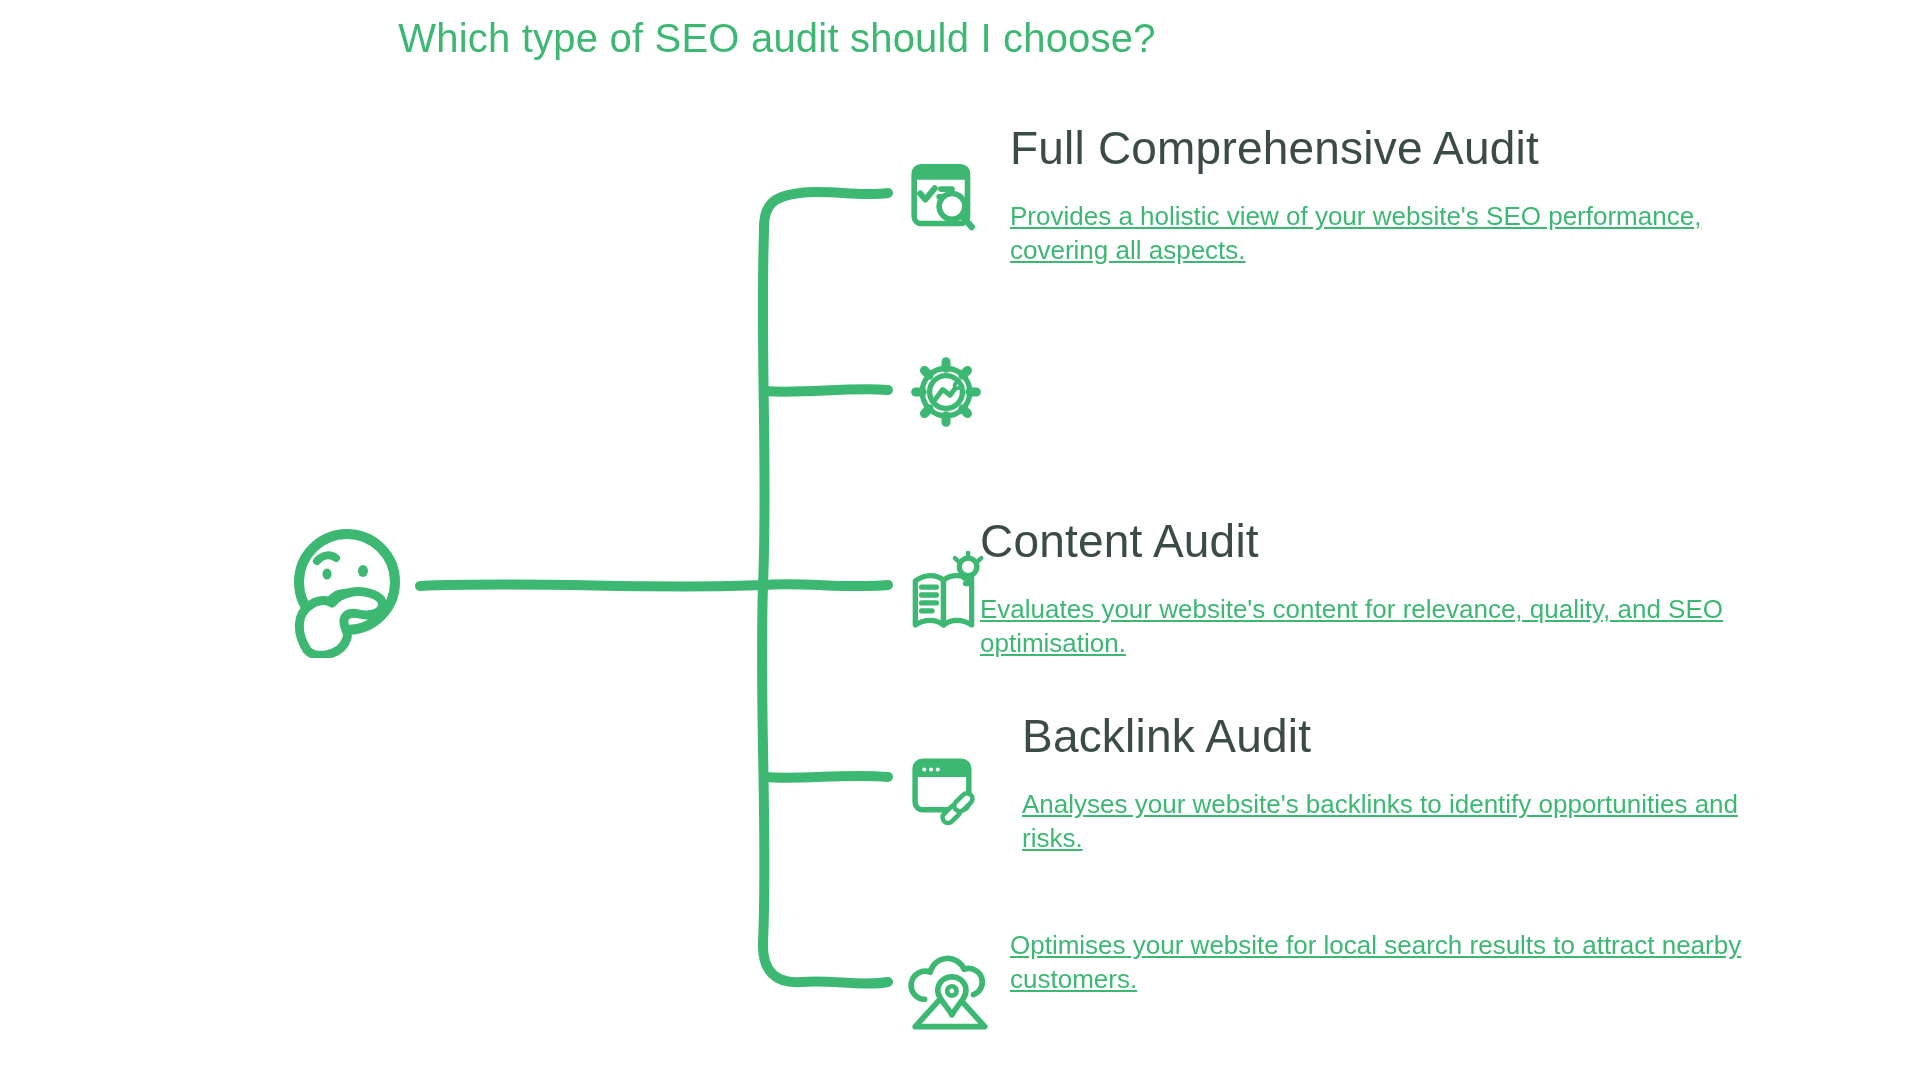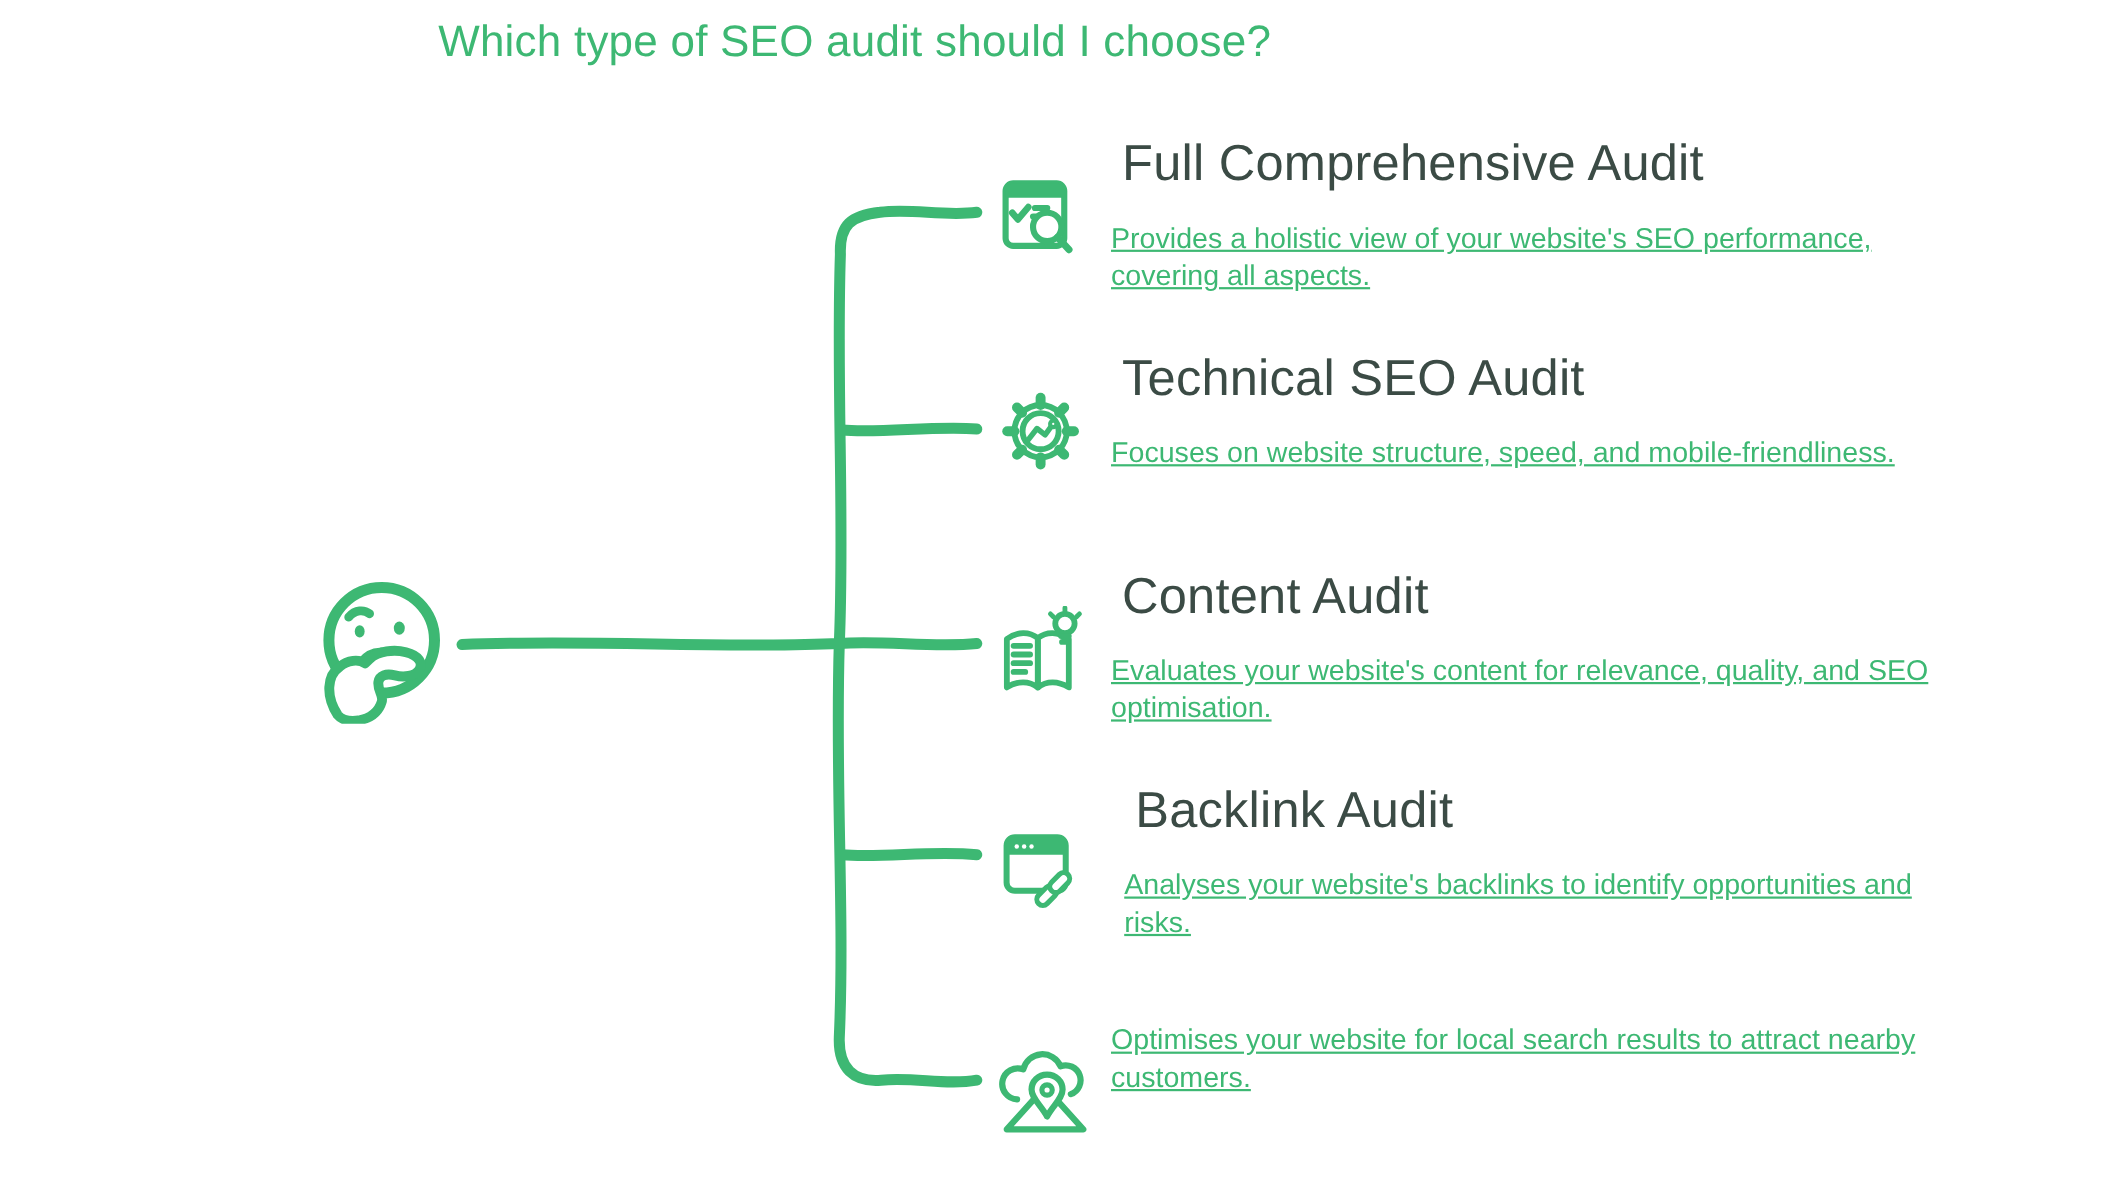--- a/index.html
+++ b/index.html
@@ -23,21 +23,20 @@
   .root-icon { position: absolute; left: 286px; top: 524px; z-index: 2; }
 
   .branch { position: absolute; z-index: 2; }
   .branch .icon { position: absolute; left: 0; top: 0; }
 
   .branch-text { position: absolute; width: 800px; }
   .branch-title {
     font-size: 46px; font-weight: 400; line-height: 54px;
     color: var(--dark); letter-spacing: 0.2px;
     white-space: nowrap;
-    margin-left: 10px;
   }
   .branch-desc {
     margin-top: 24px; max-width: 780px;
     font-size: 26px; font-weight: 400; line-height: 34px;
     color: var(--green);
     text-decoration: underline;
   }
 
   svg { display: block; }
 </style>
@@ -106,44 +105,40 @@
           <path d="M 50 21 V 13"></path>
             <path d="M 70.5 29.5 L 76.2 23.8"></path>
         </g>
         <circle cx="50" cy="50" r="29"></circle>
         <circle cx="50" cy="50" r="20" fill="#ffffff"></circle>
         <path d="M 36 60 L 46 47 L 55 54 L 63 43" stroke-width="6"></path>
         <circle cx="64" cy="42" r="3.5" fill="#ffffff" stroke-width="4.5"></circle>
       </svg>
     </span>
   </div>
-  <div class="branch-text" style="left:1010px; top:316px;">
-    <div class="branch-title">Technical SEO Audit</div>
-    <div class="branch-desc">Focuses on website structure, speed, and mobile-friendliness.</div>
-  </div>
 
   <div class="branch" style="left:903px; top:551px;">
     <span class="icon">
       <svg width="88" height="88" viewBox="0 0 100 100" fill="none" stroke="#3db873" stroke-width="6" stroke-linecap="round" stroke-linejoin="round">
         <path d="M 14 34 C 25 26 37 26 46 33 L 46 84 C 37 77 25 77 14 84 Z"></path>
         <path d="M 46 33 C 55 26 67 26 78 34 L 78 84 C 67 77 55 77 46 84 Z"></path>
         <path d="M 21 41 H 38"></path>
         <path d="M 21 50 H 38"></path>
         <path d="M 21 59 H 38"></path>
         <path d="M 21 68 H 33"></path>
         <circle cx="74" cy="18" r="10" fill="#ffffff"></circle>
         <path d="M 70 31 H 78"></path>
         <path d="M 71 37 H 77"></path>
         <path d="M 74 2 V 5" stroke-width="5"></path>
         <path d="M 59 8 L 62 11" stroke-width="5"></path>
         <path d="M 89 8 L 86 11" stroke-width="5"></path>
       </svg>
     </span>
   </div>
-  <div class="branch-text" style="left:1010px; top:514px;">
+  <div class="branch-text" style="left:980px; top:514px;">
     <div class="branch-title">Content Audit</div>
     <div class="branch-desc">Evaluates your website's content for relevance, quality, and SEO optimisation.</div>
   </div>
 
   <div class="branch" style="left:905px; top:746px;">
     <span class="icon">
       <svg width="84" height="84" viewBox="0 0 100 100" fill="none" stroke="#3db873" stroke-width="6.5" stroke-linecap="round" stroke-linejoin="round">
         <rect x="12" y="18" width="64" height="58" rx="9"></rect>
         <path d="M 12 37 V 27 A 9 9 0 0 1 21 18 H 67 A 9 9 0 0 1 76 27 V 37 Z" fill="#3db873" stroke="none"></path>
         <circle cx="23" cy="28" r="2.4" fill="#ffffff" stroke="none"></circle>

